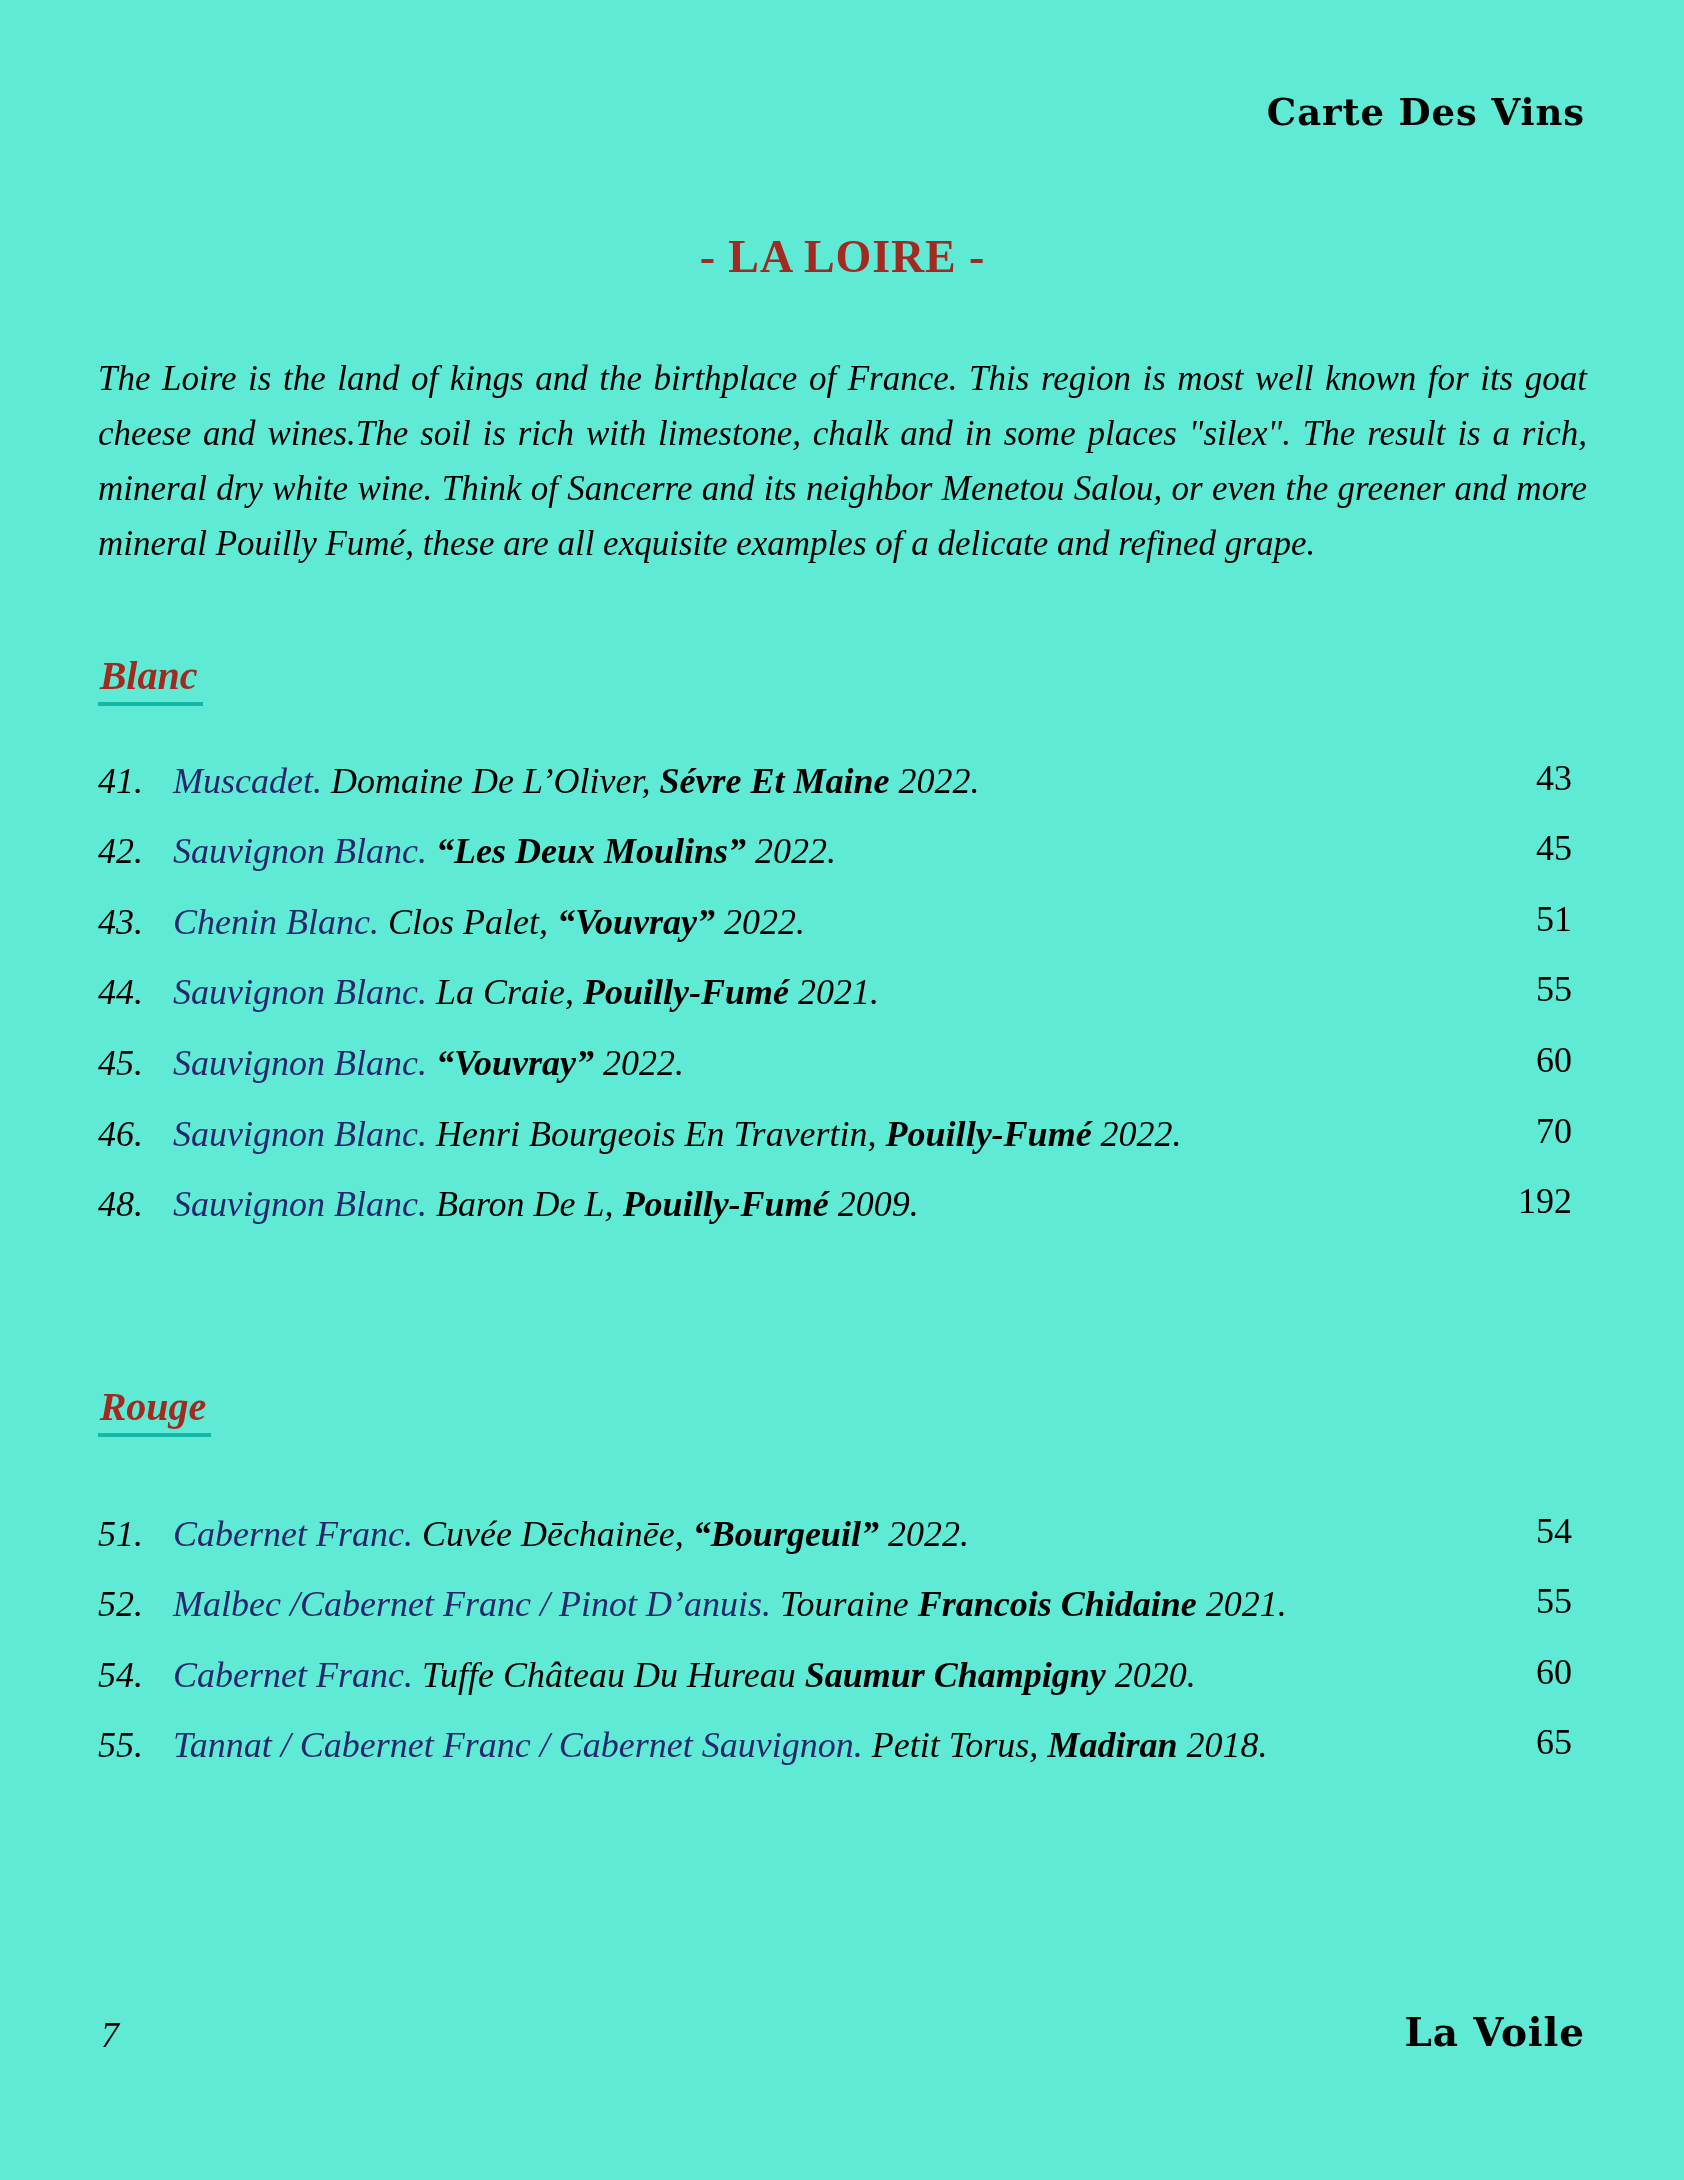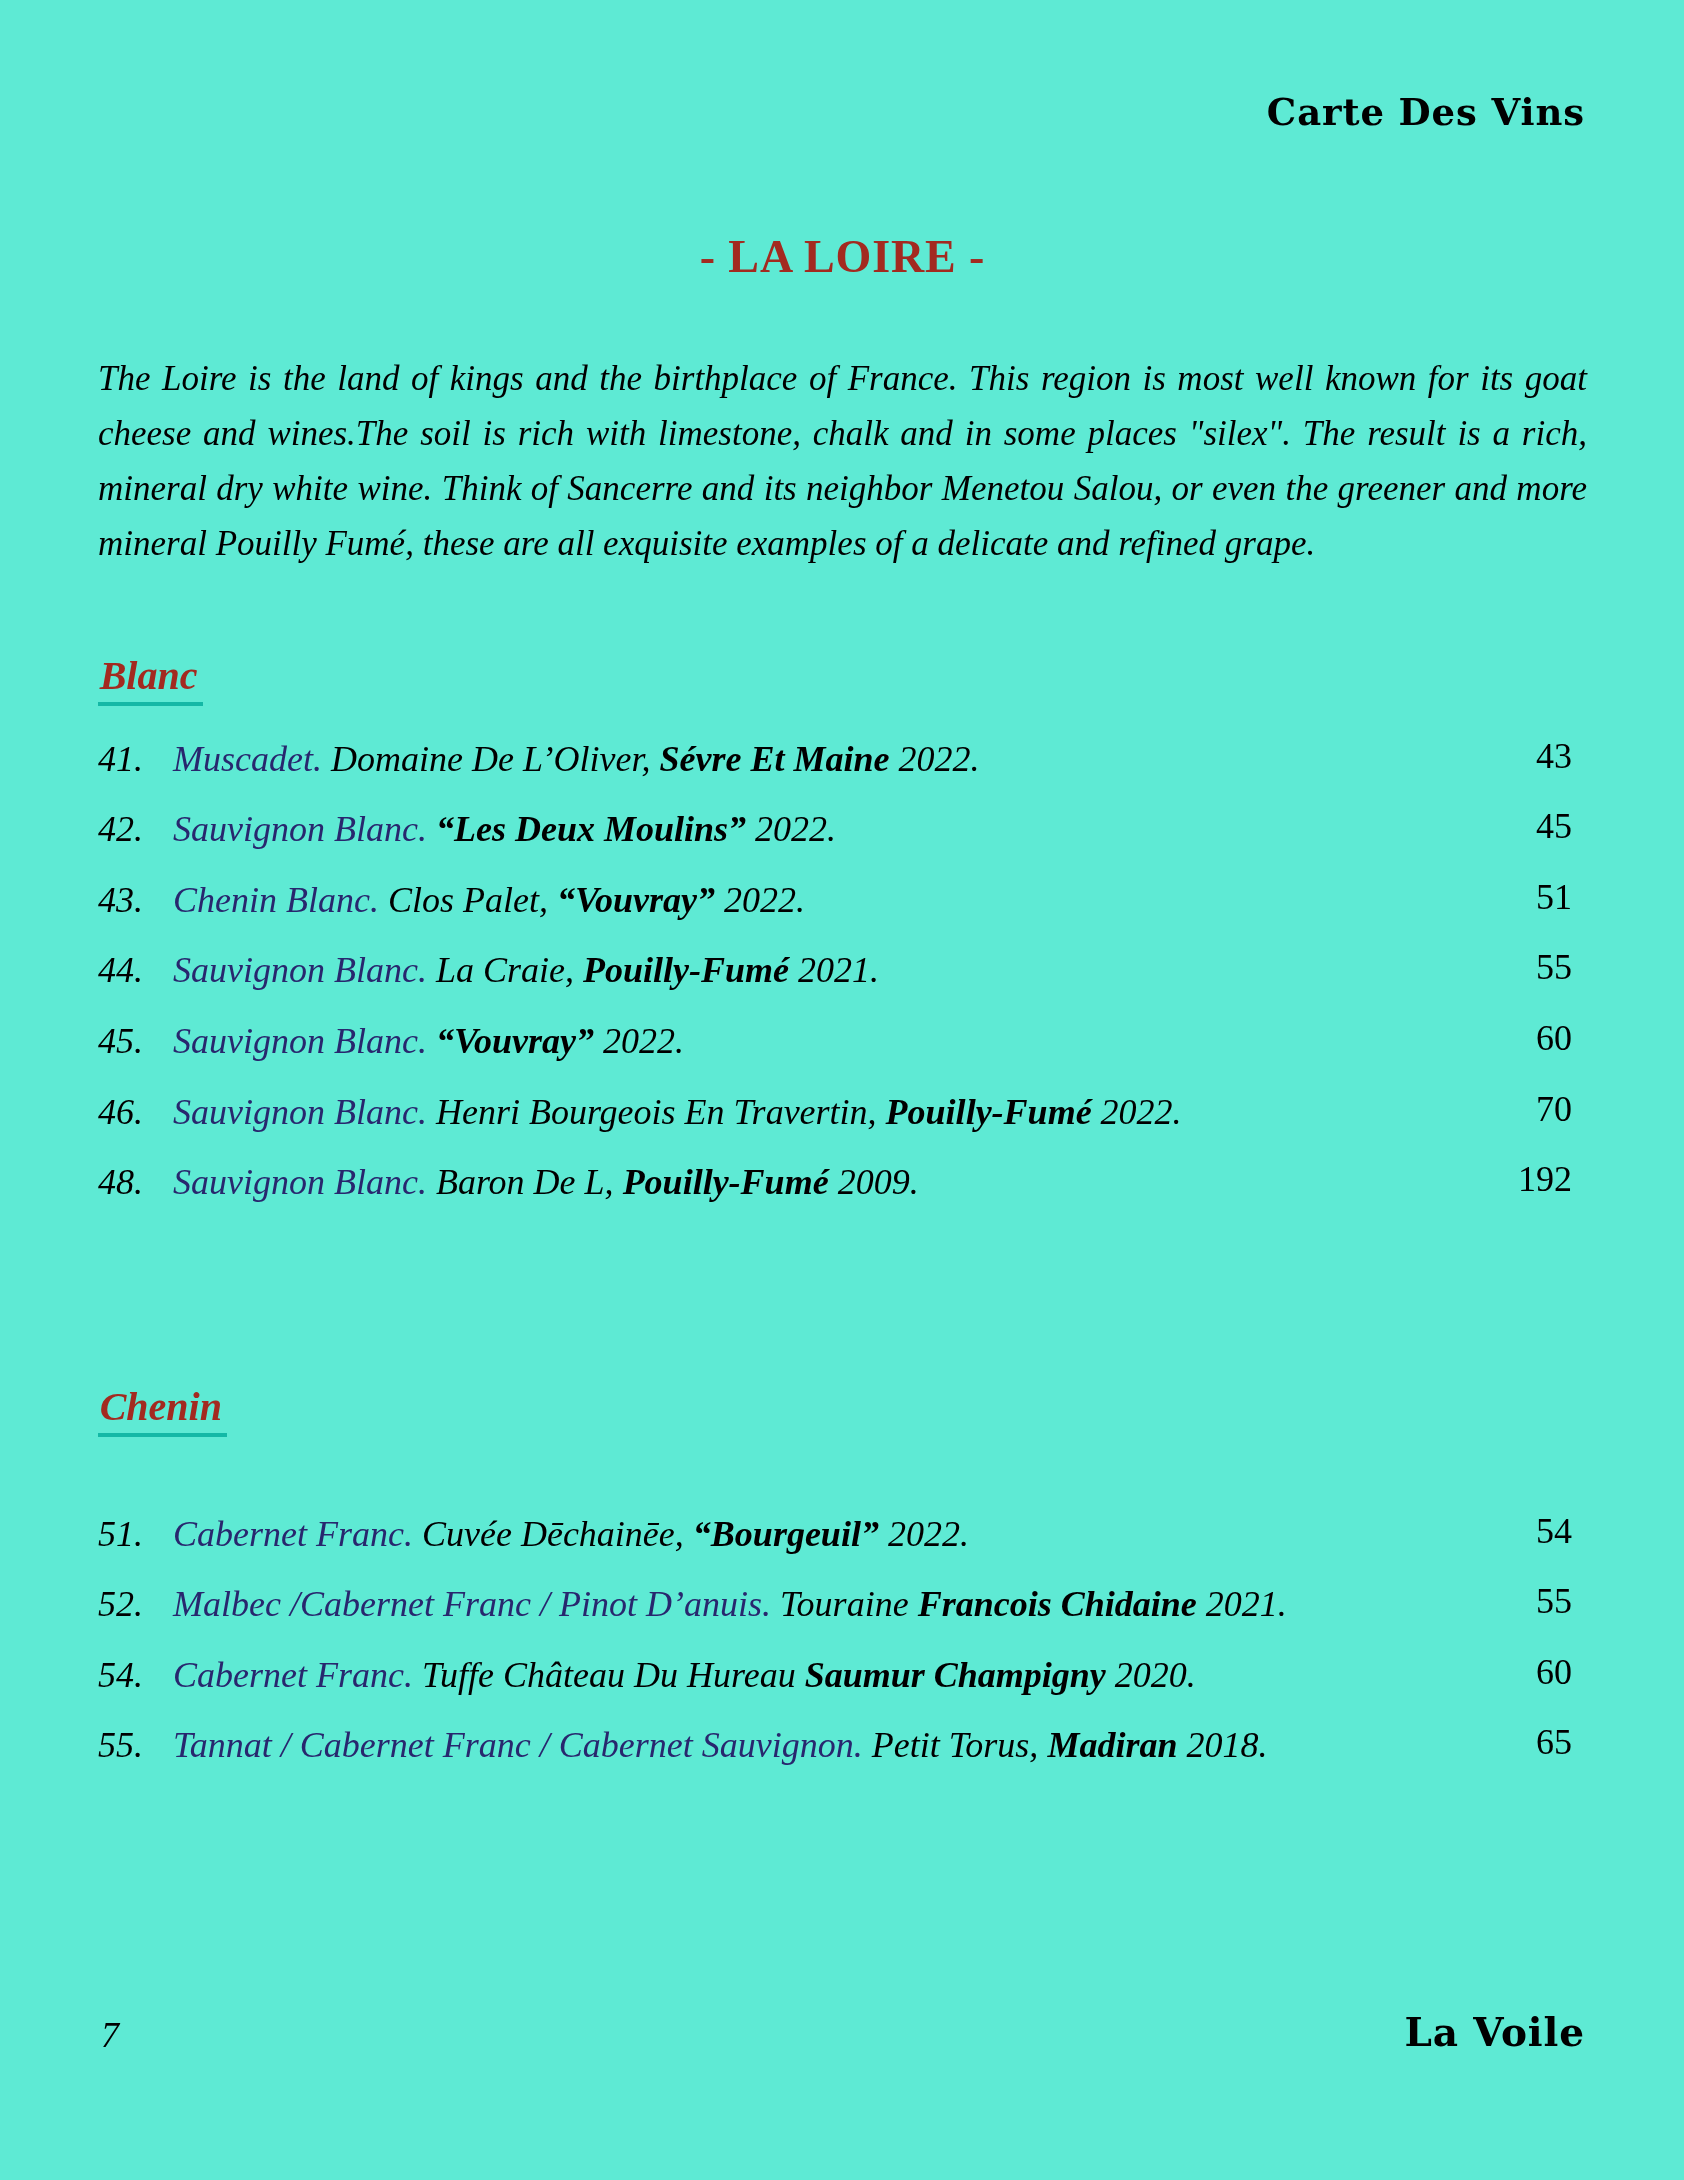--- a/index.html
+++ b/index.html
@@ -60,21 +60,21 @@
   #section-1 { top: 1383px; }
   .section-header {
     display: inline-block;
     font-size: 40px;
     font-weight: bold;
     font-style: italic;
     color: var(--red);
     border-bottom: 4px solid #14b8a6;
     padding: 0 5.1px 2.6px 1.7px;
   }
-  #section-0 .rows { margin-top: 31px; }
+  #section-0 .rows { margin-top: 53px; }
   #section-1 .rows { margin-top: 75px; }
   .wine-row {
     display: flex;
     align-items: baseline;
     font-style: italic;
     font-size: 36px;
     line-height: 45px;
     margin-bottom: 25.6px;
     color: #000;
   }
@@ -159,21 +159,21 @@
         </div>
         <div class="wine-row">
           <span class="num">48.</span>
           <span class="desc"><span class="grape">Sauvignon Blanc.</span> <span>Baron De L, </span><b>Pouilly-Fumé</b><span> 2009.</span></span>
           <span class="price">192</span>
         </div>
       </div>
   </section>
 
   <section class="wine-section" id="section-1">
-    <div class="section-header">Chenin</div>
+    <div class="section-header">Rouge</div>
     <div class="rows">
         <div class="wine-row">
           <span class="num">51.</span>
           <span class="desc"><span class="grape">Cabernet Franc.</span> <span>Cuvée Dēchainēe, </span><b>“Bourgeuil”</b><span> 2022.</span></span>
           <span class="price">54</span>
         </div>
         <div class="wine-row">
           <span class="num">52.</span>
           <span class="desc"><span class="grape">Malbec /Cabernet Franc / Pinot D’anuis.</span> <span>Touraine </span><b>Francois Chidaine</b><span> 2021.</span></span>
           <span class="price">55</span>

